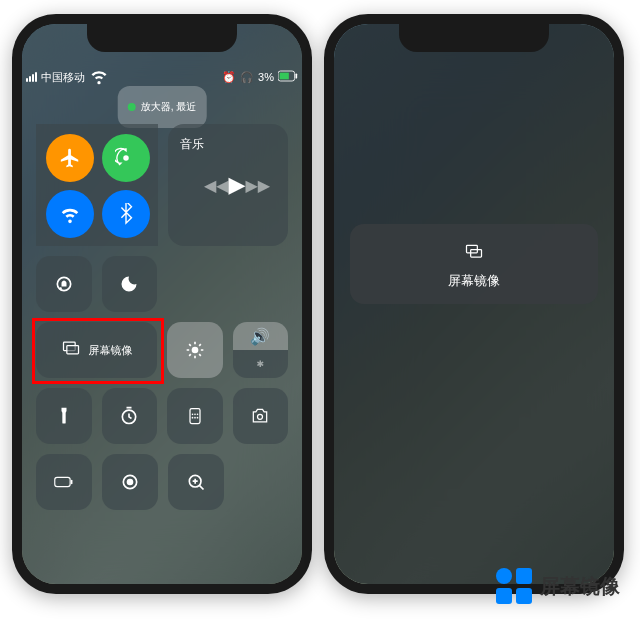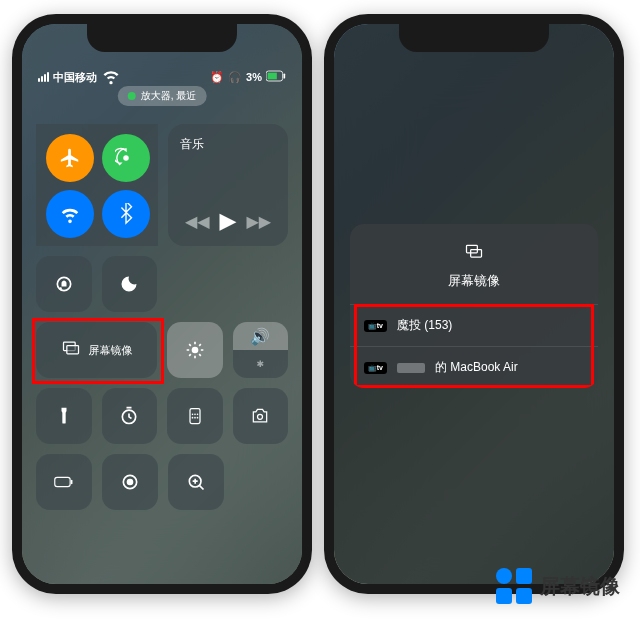--- a/index.html
+++ b/index.html
@@ -3,32 +3,32 @@
 <meta charset="utf-8">
 <style>
 *{margin:0;padding:0;box-sizing:border-box;font-family:-apple-system,"Helvetica Neue",Arial,sans-serif}
 body{background:#fff;width:640px;height:622px;position:relative;overflow:hidden}
 .phones{display:flex;gap:12px;padding:14px 12px}
 .phone{width:300px;height:580px;border-radius:44px;background:#1a1a1a;padding:10px;position:relative;box-shadow:0 4px 20px rgba(0,0,0,.3)}
 .screen{width:100%;height:100%;border-radius:34px;overflow:hidden;position:relative;background:linear-gradient(135deg,#5a7a8a 0%,#4a6578 25%,#6b7a6a 50%,#8a9a8a 75%,#687868 100%)}
 .notch{position:absolute;top:0;left:50%;transform:translateX(-50%);width:150px;height:28px;background:#1a1a1a;border-radius:0 0 18px 18px;z-index:100}
 .blur{position:absolute;inset:0;backdrop-filter:blur(30px);background:rgba(50,60,65,.55)}
 .blur2{position:absolute;inset:0;backdrop-filter:blur(40px);background:rgba(30,35,38,.75)}
-.status{position:absolute;top:42px;left:0;right:0;padding:0 16px;display:flex;justify-content:space-between;color:#fff;font-size:11px;font-weight:700;z-index:10}
+.status{position:absolute;top:42px;left:0;right:0;padding:0 4px;display:flex;justify-content:space-between;color:#fff;font-size:11px;font-weight:400;z-index:10}
 .status-left,.status-right{display:flex;align-items:center;gap:4px}
-.camera-pill{position:absolute;top:62px;left:50%;transform:translateX(-50%);background:rgba(255,255,255,.25);border-radius:12px;padding:3px 10px;display:flex;align-items:center;gap:5px;font-size:10px;color:#fff;z-index:10}
+.camera-pill{position:absolute;top:62px;left:50%;transform:translateX(-50%);background:rgba(255,255,255,.25);border-radius:12px;padding:14px 10px;display:flex;align-items:center;gap:5px;font-size:10px;color:#fff;z-index:10}
 .green-dot{width:8px;height:8px;background:#34c759;border-radius:50%}
 .cc{position:absolute;top:100px;left:14px;right:14px;z-index:10}
 .row{display:flex;gap:10px;margin-bottom:10px}
 .tile-2x2{width:122px;height:122px;padding:10px;display:grid;grid-template-columns:1fr 1fr;grid-template-rows:1fr 1fr;gap:8px}
 .mini{width:48px;height:48px;border-radius:50%;display:flex;align-items:center;justify-content:center;color:#fff}
 .mini.orange{background:#ff9500}
 .mini.green{background:#34c759}
 .mini.blue{background:#007aff}
-.music-tile{width:122px;height:122px;border-radius:16px;background:rgba(60,70,75,.65);padding:12px;display:flex;flex-direction:column}
+.music-tile{width:122px;height:122px;border-radius:16px;background:rgba(60,70,75,.65);padding:12px;display:flex;flex-direction:row}
 .music-title{color:#fff;font-size:12px;margin-bottom:auto}
 .music-ctrl{display:flex;justify-content:space-around;align-items:center;color:rgba(255,255,255,.5)}
 .play{color:#fff}
 .tile-s{width:56px;height:56px;border-radius:14px;background:rgba(60,70,75,.65);display:flex;align-items:center;justify-content:center;color:#fff}
 .tile-w{width:122px;height:56px;border-radius:14px;background:rgba(60,70,75,.65);display:flex;align-items:center;justify-content:center;color:#fff;gap:8px;padding:0 12px}
 .mirror-text{font-size:11px;color:#fff}
 .redbox{position:absolute;border:3px solid #ff0000;pointer-events:none;z-index:50}
 .bright{background:rgba(200,200,200,.4)!important}
 .vol-split{display:flex;flex-direction:column;width:56px;height:56px}
 .vol-split>div{flex:1;display:flex;align-items:center;justify-content:center;color:#fff}
@@ -231,32 +231,20 @@
       <div class="notch"></div>
 
       <div class="mirror-popup">
         <div class="mirror-hdr">
           <span><svg width="26" height="20" viewBox="0 0 24 24" fill="none" stroke="#fff" stroke-width="1.5">
                 <rect x="3" y="4" width="13" height="9" rx="1"></rect>
                 <rect x="8" y="9" width="13" height="9" rx="1"></rect>
               </svg></span>
           <div class="mirror-hdr-txt">屏幕镜像</div>
         </div>
-        <div style="position:relative">
-          <div class="mirror-item">
-            <span class="tv-badge">📺tv</span>
-            <span>魔投 (153)</span>
-          </div>
-          <div class="mirror-item">
-            <span class="tv-badge">📺tv</span>
-            <span style="width:28px;height:10px;background:rgba(255,255,255,.3);border-radius:2px"></span>
-            <span>的 MacBook Air</span>
-          </div>
-          <div class="redbox" style="top:0;left:4px;right:4px;bottom:0"></div>
-        </div>
       </div>
     </div>
   </div>
 </div>
 
 <div class="watermark">
   <div class="logo-sq">
       <div></div>
       <div></div>
       <div></div>

